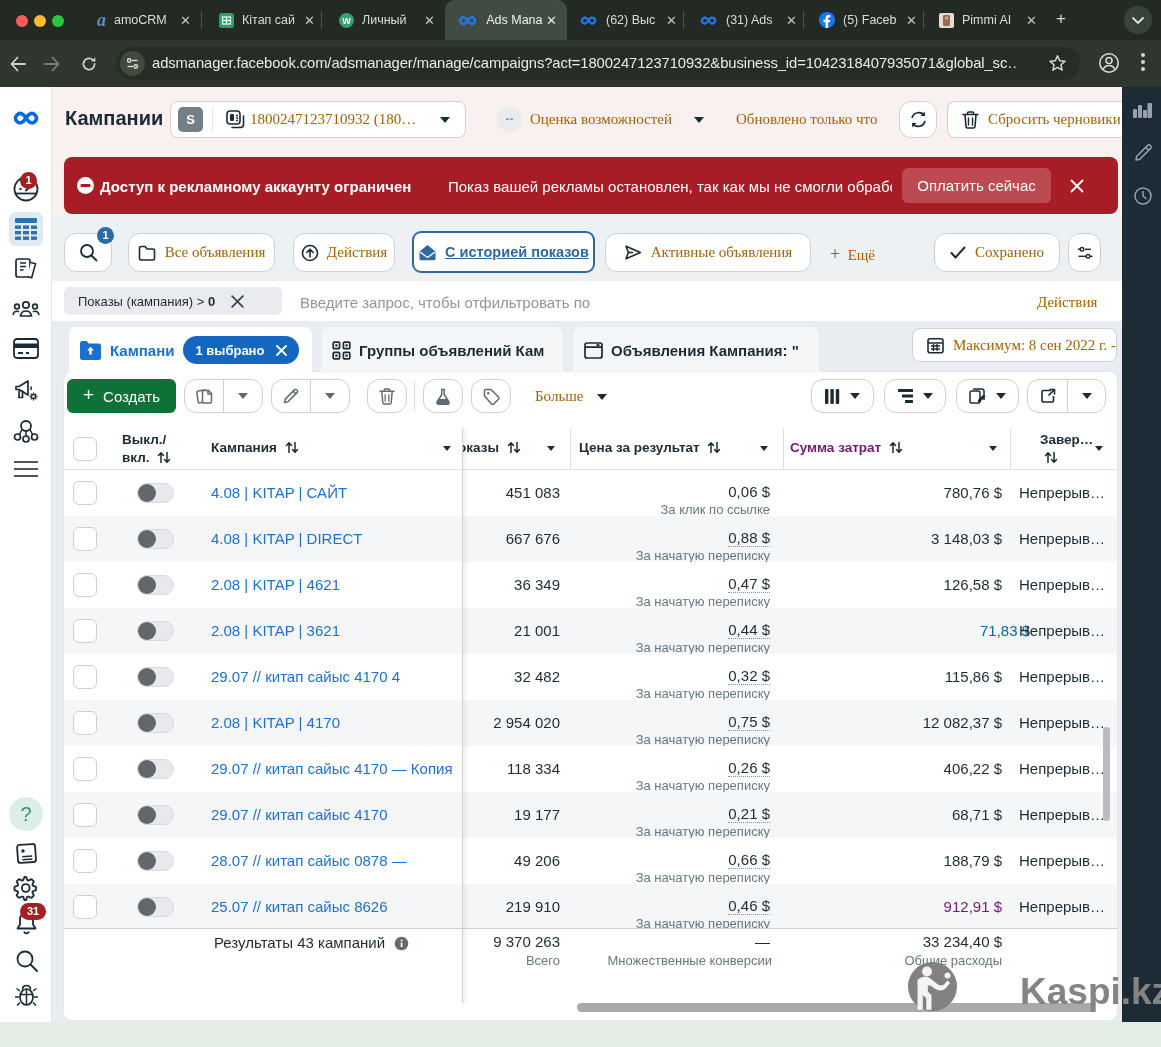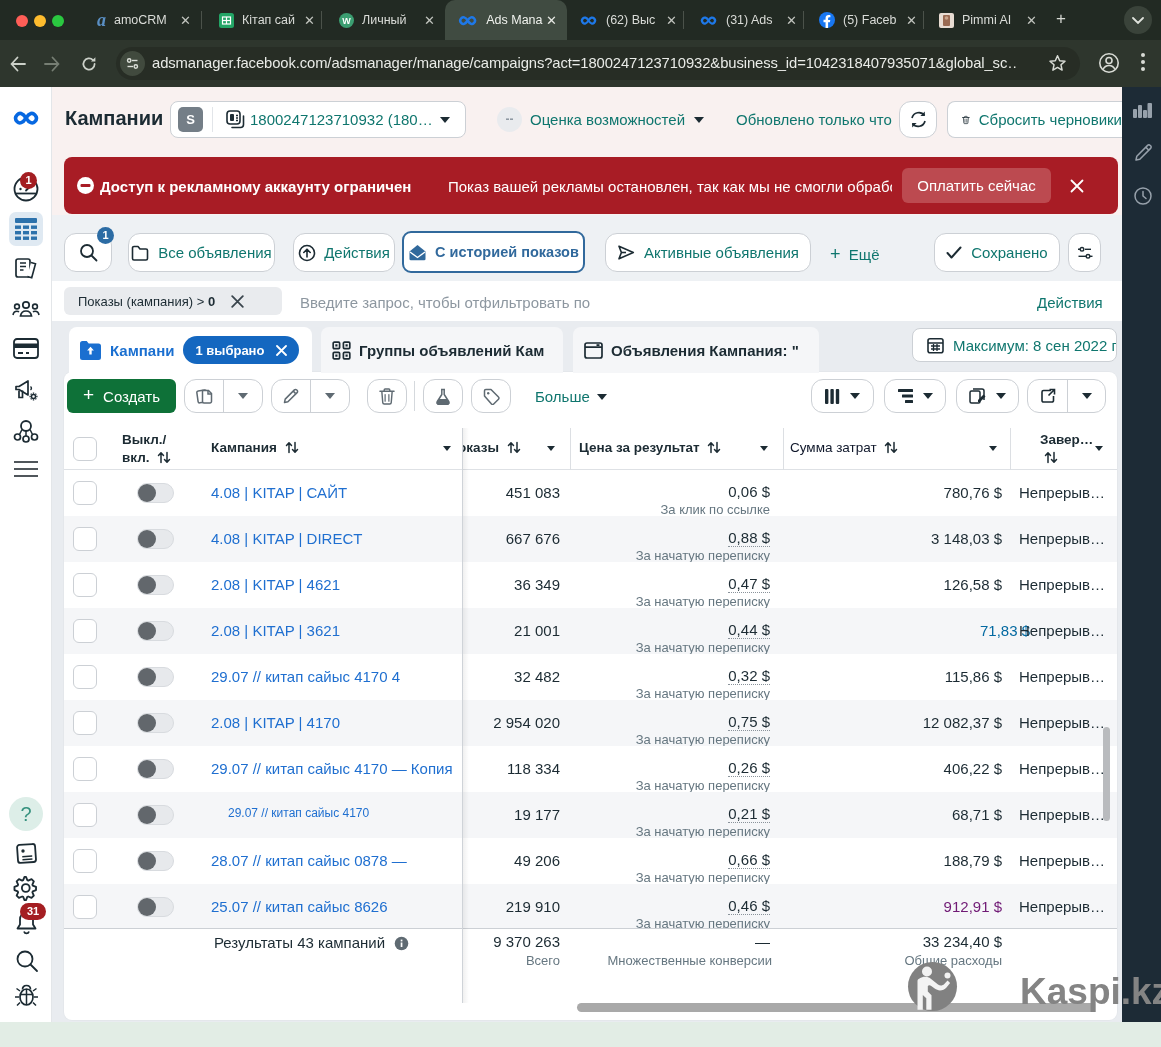--- a/index.html
+++ b/index.html
@@ -22,21 +22,21 @@
 #leftbar { left:0; top:87px; width:52px; height:935px; background:#ffffff; border-right:1px solid #e3e6e9; }
 #rightbar { left:1122px; top:87px; width:39px; height:935px; background:#1d2b36; }
 #botstrip { left:0; top:1022px; width:1161px; height:25px; background:#e2ede5; }
 #pinkzone { left:52px; top:87px; width:1070px; height:128px; background:#f9f1f0; }
 #grayzone1 { left:52px; top:215px; width:1070px; height:66px; background:#eef1f4; }
 #whitezone { left:52px; top:281px; width:1070px; height:40px; background:#ffffff; }
 #grayzone2 { left:52px; top:321px; width:1070px; height:701px; background:#e9ecf0; }
 #card { left:64px; top:372px; width:1053px; height:648px; background:#fff; border-radius:8px; box-shadow:0 0 0 1px rgba(0,0,0,0.02); }
 
 .btn { position:absolute; background:#fff; border:1px solid #ccd0d5; border-radius:12px; display:flex; align-items:center; justify-content:center; color:#1c2b33; }
-.t15 { font-size:15px; color:#0f766e; }
+.t15 { font-size:15px; color:#a16207;font-family:Liberation Serif, serif; }
 .caret { width:0; height:0; border-left:5px solid transparent; border-right:5px solid transparent; border-top:6px solid #44504a; }
 .caretb { width:0; height:0; border-left:5px solid transparent; border-right:5px solid transparent; border-top:6px solid #1c2b33; }
 </style>
 </head>
 <body>
 
 <div class="abs" id="tabbar"></div>
 <div class="abs tl" style="left:16px; background:#ff5e57;"></div>
 <div class="abs tl" style="left:34px; background:#febc2e;"></div>
 <div class="abs tl" style="left:52px; background:#2ac840;"></div>
@@ -207,21 +207,21 @@
     </svg>
   Все объявления
 </div>
 <div class="abs btn t15" style="left:293px; top:233px; width:102px; height:39px;">
   <svg width="18" height="18" viewBox="0 0 18 18" style="margin-right:8px;">
       <circle cx="9" cy="9" r="7.5" fill="none" stroke="#1c2b33" stroke-width="1.6"></circle>
       <path d="M9 13V5.5M5.8 8.5L9 5.2l3.2 3.3" fill="none" stroke="#1c2b33" stroke-width="1.6" stroke-linecap="round" stroke-linejoin="round"></path>
     </svg>
   Действия
 </div>
-<div class="abs" style="left:402px; top:231px; width:183px; height:42px; background:#fff; border:2px solid #31699c; border-radius:9px; display:flex; align-items:center; justify-content:center; color:#31699c; font-size:14.5px; font-weight:bold;">
+<div class="abs" style="left:412px; top:231px; width:183px; height:42px; background:#fff; border:2px solid #31699c; border-radius:9px; display:flex; align-items:center; justify-content:center; color:#31699c; font-size:14.5px; font-weight:bold;text-decoration:underline;">
   <svg width="19" height="17" viewBox="0 0 19 17" style="margin-right:8px;">
       <path d="M1.5 7.5L9.5 1l8 6.5V15a1.3 1.3 0 0 1-1.3 1.3H2.8A1.3 1.3 0 0 1 1.5 15z" fill="#31699c"></path>
       <path d="M2 8l7.5 5.5L17 8" stroke="#fff" stroke-width="1.4" fill="none"></path>
     </svg>
   С историей показов
 </div>
 <div class="abs btn t15" style="left:605px; top:233px; width:206px; height:39px;">
   <svg width="18" height="17" viewBox="0 0 18 17" style="margin-right:9px;">
       <path d="M2 2.2L16.3 8.5 2 14.8l2.4-6.3z" fill="none" stroke="#1c2b33" stroke-width="1.6" stroke-linejoin="round"></path>
       <line x1="4.4" y1="8.5" x2="9" y2="8.5" stroke="#1c2b33" stroke-width="1.6"></line>
@@ -409,21 +409,21 @@
 <div class="abs" style="left:399px; top:12px; width:80px; overflow:hidden; white-space:nowrap; font-size:13.5px; font-weight:bold; color:#1c2b33;"><span style="margin-left:-5px;">оказы <svg width="14" height="13" viewBox="0 0 14 13" style="display:inline-block; vertical-align:-2px; margin-left:4px;">
           <path d="M4 11.5V2M1.5 4.5L4 1.8l2.5 2.7" fill="none" stroke="#1c2b33" stroke-width="1.5" stroke-linecap="round" stroke-linejoin="round"></path>
           <path d="M10 1.5V11M7.5 8.5l2.5 2.7 2.5-2.7" fill="none" stroke="#1c2b33" stroke-width="1.5" stroke-linecap="round" stroke-linejoin="round"></path>
         </svg></span></div>
 <div class="abs caretb" style="left:483px; top:18px; border-left-width:4.5px; border-right-width:4.5px; border-top-width:5.5px;"></div>
 <div class="abs" style="left:515px; top:12px; font-size:13.5px; font-weight:bold; color:#1c2b33;">Цена за результат <svg width="14" height="13" viewBox="0 0 14 13" style="display:inline-block; vertical-align:-2px; margin-left:4px;">
         <path d="M4 11.5V2M1.5 4.5L4 1.8l2.5 2.7" fill="none" stroke="#1c2b33" stroke-width="1.5" stroke-linecap="round" stroke-linejoin="round"></path>
         <path d="M10 1.5V11M7.5 8.5l2.5 2.7 2.5-2.7" fill="none" stroke="#1c2b33" stroke-width="1.5" stroke-linecap="round" stroke-linejoin="round"></path>
       </svg></div>
 <div class="abs caretb" style="left:696px; top:18px; border-left-width:4.5px; border-right-width:4.5px; border-top-width:5.5px;"></div>
-<div class="abs" style="left:726px; top:12px; font-size:13.5px; font-weight:normal; color:#0f172a;">Сумма затрат <svg width="14" height="13" viewBox="0 0 14 13" style="display:inline-block; vertical-align:-2px; margin-left:4px;">
+<div class="abs" style="left:726px; top:12px; font-size:13.5px; font-weight:bold; color:#701a75;">Сумма затрат <svg width="14" height="13" viewBox="0 0 14 13" style="display:inline-block; vertical-align:-2px; margin-left:4px;">
         <path d="M4 11.5V2M1.5 4.5L4 1.8l2.5 2.7" fill="none" stroke="#1c2b33" stroke-width="1.5" stroke-linecap="round" stroke-linejoin="round"></path>
         <path d="M10 1.5V11M7.5 8.5l2.5 2.7 2.5-2.7" fill="none" stroke="#1c2b33" stroke-width="1.5" stroke-linecap="round" stroke-linejoin="round"></path>
       </svg></div>
 <div class="abs caretb" style="left:925px; top:18px; border-left-width:4.5px; border-right-width:4.5px; border-top-width:5.5px;"></div>
 <div class="abs" style="left:976px; top:3px; font-size:13.5px; font-weight:bold; color:#1c2b33; line-height:18px;">Завер… <br><svg width="14" height="13" viewBox="0 0 14 13" style="display:inline-block; vertical-align:-2px; margin-left:4px;">
         <path d="M4 11.5V2M1.5 4.5L4 1.8l2.5 2.7" fill="none" stroke="#1c2b33" stroke-width="1.5" stroke-linecap="round" stroke-linejoin="round"></path>
         <path d="M10 1.5V11M7.5 8.5l2.5 2.7 2.5-2.7" fill="none" stroke="#1c2b33" stroke-width="1.5" stroke-linecap="round" stroke-linejoin="round"></path>
       </svg></div>
 <div class="abs caretb" style="left:1031px; top:18px; border-left-width:4.5px; border-right-width:4.5px; border-top-width:5.5px;"></div>
 <div class="abs" style="left:0; top:42px; width:1053px; height:46px; background:#ffffff;"></div>
@@ -493,21 +493,21 @@
 <div class="abs" style="left:147px; top:332px; font-size:15px; color:#1f6fd0;">29.07 // китап сайыс 4170 — Копия</div>
 <div class="abs" style="left:296px; top:332px; width:200px; text-align:right; font-size:15px; color:#1c2b33;">118 334</div>
 <div class="abs" style="left:506px; top:331px; width:200px; text-align:right; font-size:15px; color:#1c2b33;"><span style="border-bottom:1.5px dotted #8a939b;">0,26 $</span></div>
 <div class="abs" style="left:506px; top:350px; width:200px; text-align:right; font-size:13px; color:#667781;">За начатую переписку</div>
 <div class="abs" style="left:738px; top:332px; width:200px; text-align:right; font-size:15px; color:#1c2b33;">406,22 $</div>
 <div class="abs" style="left:955px; top:332px; font-size:15px; color:#1c2b33;">Непрерыв…</div>
 <div class="abs" style="left:0; top:364px; width:1053px; height:46px; background:#f5f6f8;"></div>
 <div class="abs" style="left:9px; top:375px; width:24px; height:24px; background:#fff; border:1px solid #ccd0d5; border-radius:6px;"></div>
 <div class="abs" style="left:73px; top:377px; width:37px; height:20px; background:#e7e9ec; border:1px solid #d8dbdf; border-radius:10px;"></div>
 <div class="abs" style="left:74px; top:378px; width:18px; height:18px; background:#62676c; border-radius:50%;"></div>
-<div class="abs" style="left:164px; top:378px; font-size:12px; color:#1f6fd0;">29.07 // китап сайыс 4170</div>
+<div class="abs" style="left:147px; top:378px; font-size:15px; color:#1f6fd0;">29.07 // китап сайыс 4170</div>
 <div class="abs" style="left:296px; top:378px; width:200px; text-align:right; font-size:15px; color:#1c2b33;">19 177</div>
 <div class="abs" style="left:506px; top:377px; width:200px; text-align:right; font-size:15px; color:#1c2b33;"><span style="border-bottom:1.5px dotted #8a939b;">0,21 $</span></div>
 <div class="abs" style="left:506px; top:396px; width:200px; text-align:right; font-size:13px; color:#667781;">За начатую переписку</div>
 <div class="abs" style="left:738px; top:378px; width:200px; text-align:right; font-size:15px; color:#1c2b33;">68,71 $</div>
 <div class="abs" style="left:955px; top:378px; font-size:15px; color:#1c2b33;">Непрерыв…</div>
 <div class="abs" style="left:0; top:410px; width:1053px; height:46px; background:#ffffff;"></div>
 <div class="abs" style="left:9px; top:421px; width:24px; height:24px; background:#fff; border:1px solid #ccd0d5; border-radius:6px;"></div>
 <div class="abs" style="left:73px; top:423px; width:37px; height:20px; background:#e7e9ec; border:1px solid #d8dbdf; border-radius:10px;"></div>
 <div class="abs" style="left:74px; top:424px; width:18px; height:18px; background:#62676c; border-radius:50%;"></div>
 <div class="abs" style="left:147px; top:424px; font-size:15px; color:#1f6fd0;">28.07 // китап сайыс 0878 —</div>

